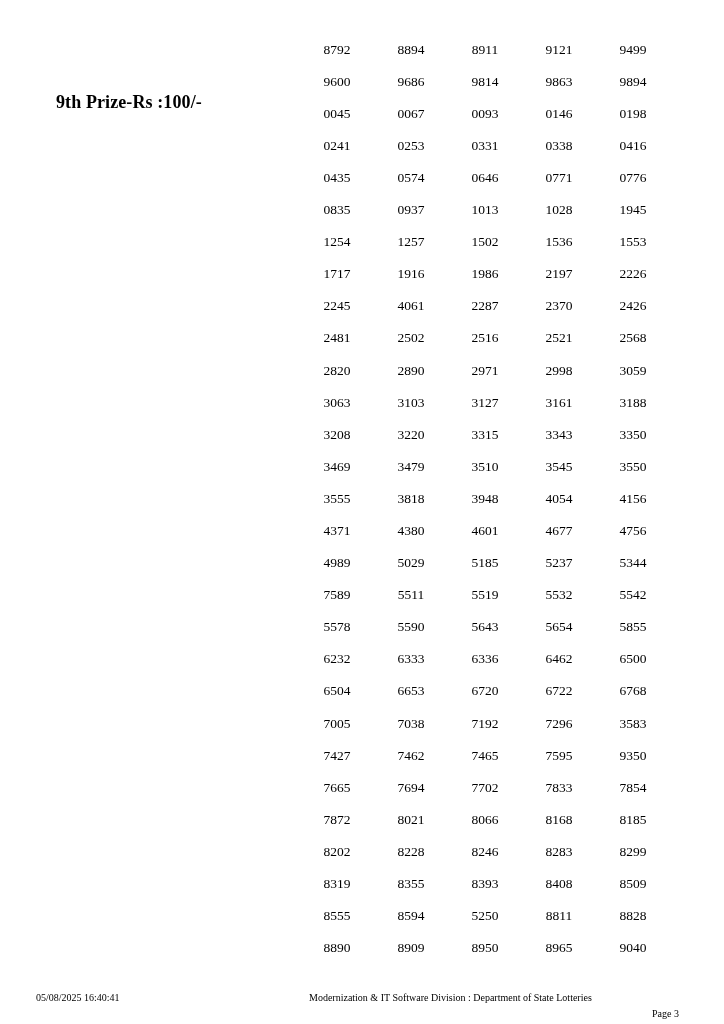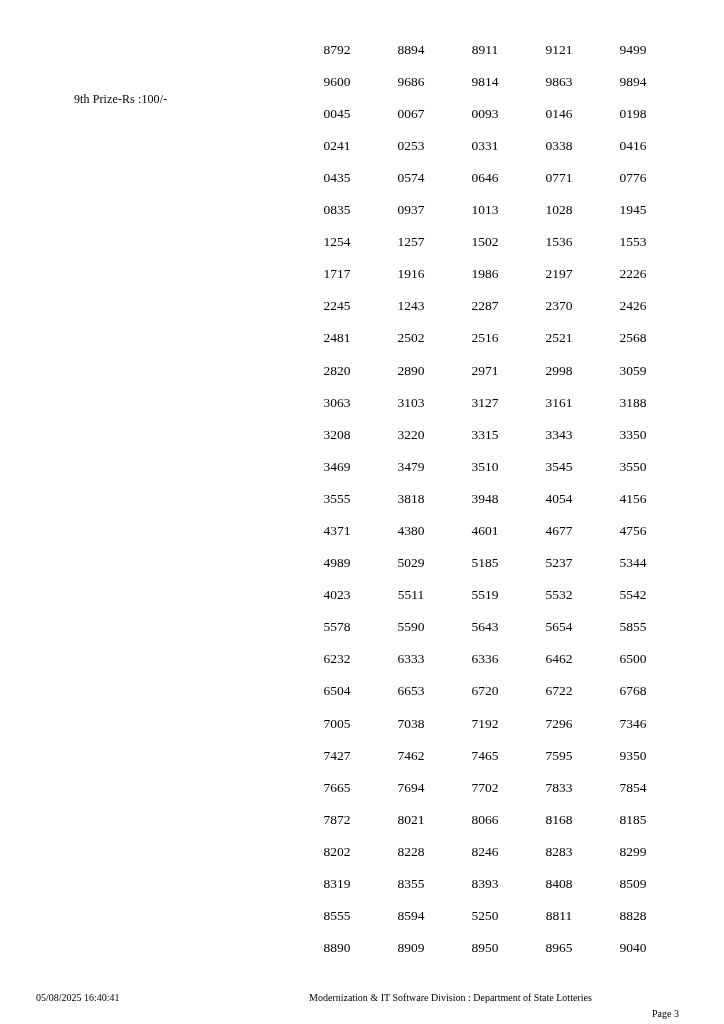--- a/index.html
+++ b/index.html
@@ -16,24 +16,24 @@
     overflow: hidden;
   }
   .page {
     position: relative;
     width: 724px;
     height: 1024px;
     box-sizing: border-box;
   }
   .prize-label {
     position: absolute;
-    left: 74px;
+    left: 56px;
     top: 92px;
-    font-size: 12px;
-    font-weight: normal;
+    font-size: 18px;
+    font-weight: bold;
     letter-spacing: 0.1px;
     white-space: nowrap;
   }
   .numbers-grid {
     position: absolute;
     left: 300px;
     top: 24px;
     width: 370px;
   }
   .num-row {
@@ -137,21 +137,21 @@
       </div>
       <div class="num-row">
         <div class="num-cell">1717</div>
         <div class="num-cell">1916</div>
         <div class="num-cell">1986</div>
         <div class="num-cell">2197</div>
         <div class="num-cell">2226</div>
       </div>
       <div class="num-row">
         <div class="num-cell">2245</div>
-        <div class="num-cell">1243</div>
+        <div class="num-cell">4061</div>
         <div class="num-cell">2287</div>
         <div class="num-cell">2370</div>
         <div class="num-cell">2426</div>
       </div>
       <div class="num-row">
         <div class="num-cell">2481</div>
         <div class="num-cell">2502</div>
         <div class="num-cell">2516</div>
         <div class="num-cell">2521</div>
         <div class="num-cell">2568</div>
@@ -199,21 +199,21 @@
         <div class="num-cell">4756</div>
       </div>
       <div class="num-row">
         <div class="num-cell">4989</div>
         <div class="num-cell">5029</div>
         <div class="num-cell">5185</div>
         <div class="num-cell">5237</div>
         <div class="num-cell">5344</div>
       </div>
       <div class="num-row">
-        <div class="num-cell">4023</div>
+        <div class="num-cell">7589</div>
         <div class="num-cell">5511</div>
         <div class="num-cell">5519</div>
         <div class="num-cell">5532</div>
         <div class="num-cell">5542</div>
       </div>
       <div class="num-row">
         <div class="num-cell">5578</div>
         <div class="num-cell">5590</div>
         <div class="num-cell">5643</div>
         <div class="num-cell">5654</div>
@@ -231,21 +231,21 @@
         <div class="num-cell">6653</div>
         <div class="num-cell">6720</div>
         <div class="num-cell">6722</div>
         <div class="num-cell">6768</div>
       </div>
       <div class="num-row">
         <div class="num-cell">7005</div>
         <div class="num-cell">7038</div>
         <div class="num-cell">7192</div>
         <div class="num-cell">7296</div>
-        <div class="num-cell">7346</div>
+        <div class="num-cell">3583</div>
       </div>
       <div class="num-row">
         <div class="num-cell">7427</div>
         <div class="num-cell">7462</div>
         <div class="num-cell">7465</div>
         <div class="num-cell">7595</div>
         <div class="num-cell">9350</div>
       </div>
       <div class="num-row">
         <div class="num-cell">7665</div>

